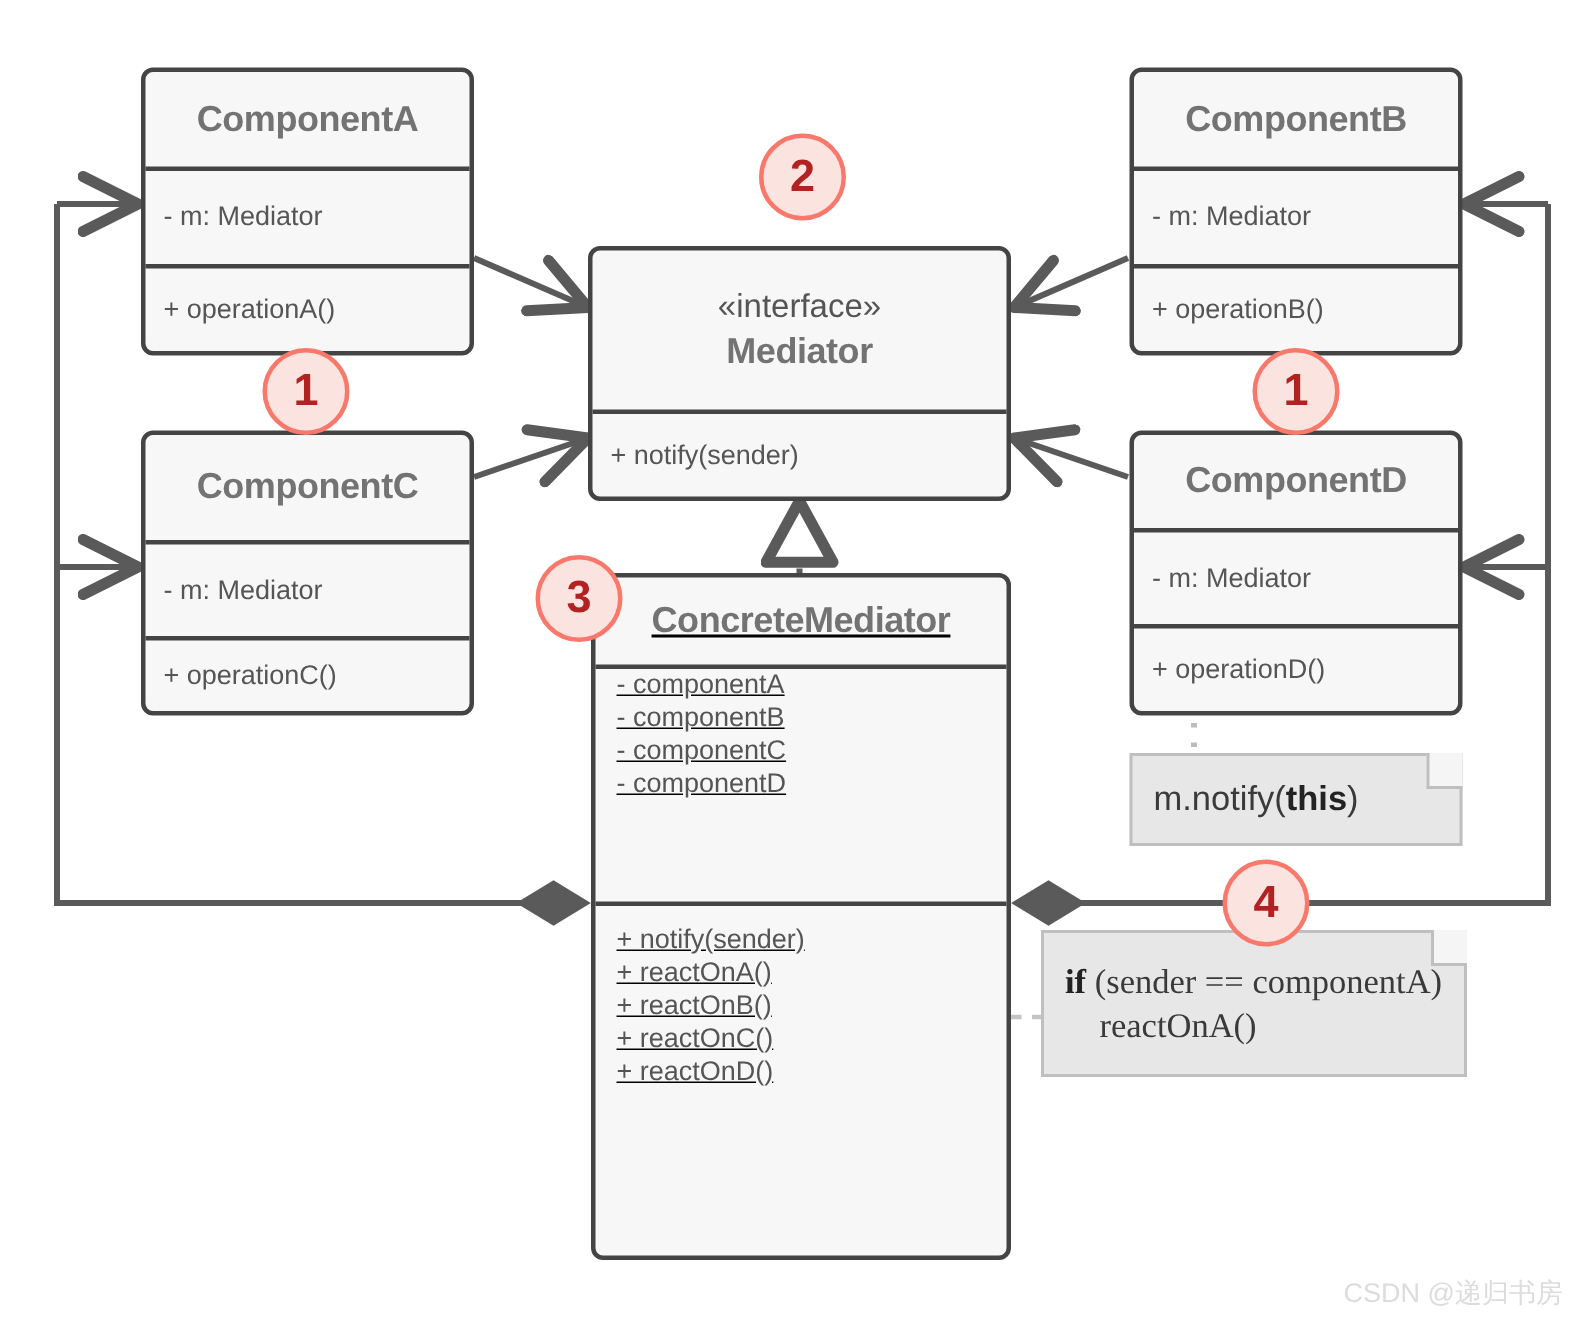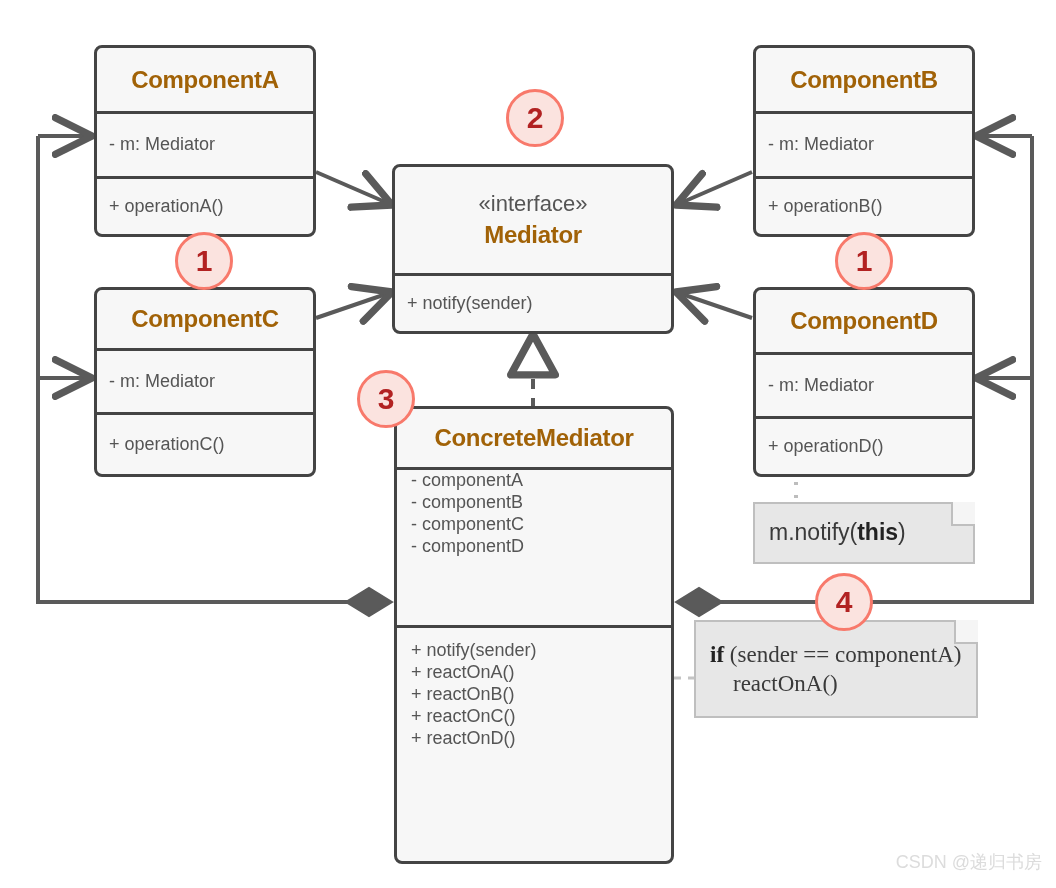--- a/index.html
+++ b/index.html
@@ -42,21 +42,21 @@
     justify-content: center;
     position: relative;
   }
   .uml-section + .uml-section {
     border-top: 3px solid #444444;
   }
   .uml-title {
     text-align: center;
     font-weight: bold;
     font-size: 24px;
-    color: #a16207;
+    color: #737373;
     letter-spacing: -0.3px;
   }
   .uml-stereotype {
     text-align: center;
     font-size: 22px;
     color: #555555;
     line-height: 1.18;
   }
   .uml-member {
     font-size: 18px;
@@ -174,21 +174,21 @@
     </div>
     <div class="uml-section" style="height:65px;">
       <div class="uml-member">- m: Mediator</div>
     </div>
     <div class="uml-section" style="flex:1;">
       <div class="uml-member">+ operationA()</div>
     </div>
   </div>
 
   <div class="uml-box" style="left:94px; top:287px; width:222px; height:190px;">
-    <div class="uml-section" style="height:58px;">
+    <div class="uml-section" style="height:70px;">
       <div class="uml-title">ComponentC</div>
     </div>
     <div class="uml-section" style="height:64px;">
       <div class="uml-member">- m: Mediator</div>
     </div>
     <div class="uml-section" style="flex:1;">
       <div class="uml-member">+ operationC()</div>
     </div>
   </div>
 
@@ -219,21 +219,21 @@
   <div class="uml-box" style="left:392px; top:164px; width:282px; height:170px;">
     <div class="uml-section" style="height:106px; justify-content:center;">
       <div class="uml-stereotype">«interface»</div>
       <div class="uml-title" style="margin-top:4px;">Mediator</div>
     </div>
     <div class="uml-section" style="flex:1;">
       <div class="uml-member">+ notify(sender)</div>
     </div>
   </div>
 
-  <div class="uml-box" style="left:394px; top:406px; width:280px; height:458px;">
+  <div class="uml-box" style="left:394px; top:382px; width:280px; height:458px;text-decoration:underline;">
     <div class="uml-section" style="height:58px;">
       <div class="uml-title">ConcreteMediator</div>
     </div>
     <div class="uml-section members-list" style="height:158px; justify-content:flex-start; ">
       <div class="uml-member">- componentA</div>
       <div class="uml-member">- componentB</div>
       <div class="uml-member">- componentC</div>
       <div class="uml-member">- componentD</div>
     </div>
     <div class="uml-section members-list" style="flex:1; justify-content:flex-start; padding-top:12px;">

